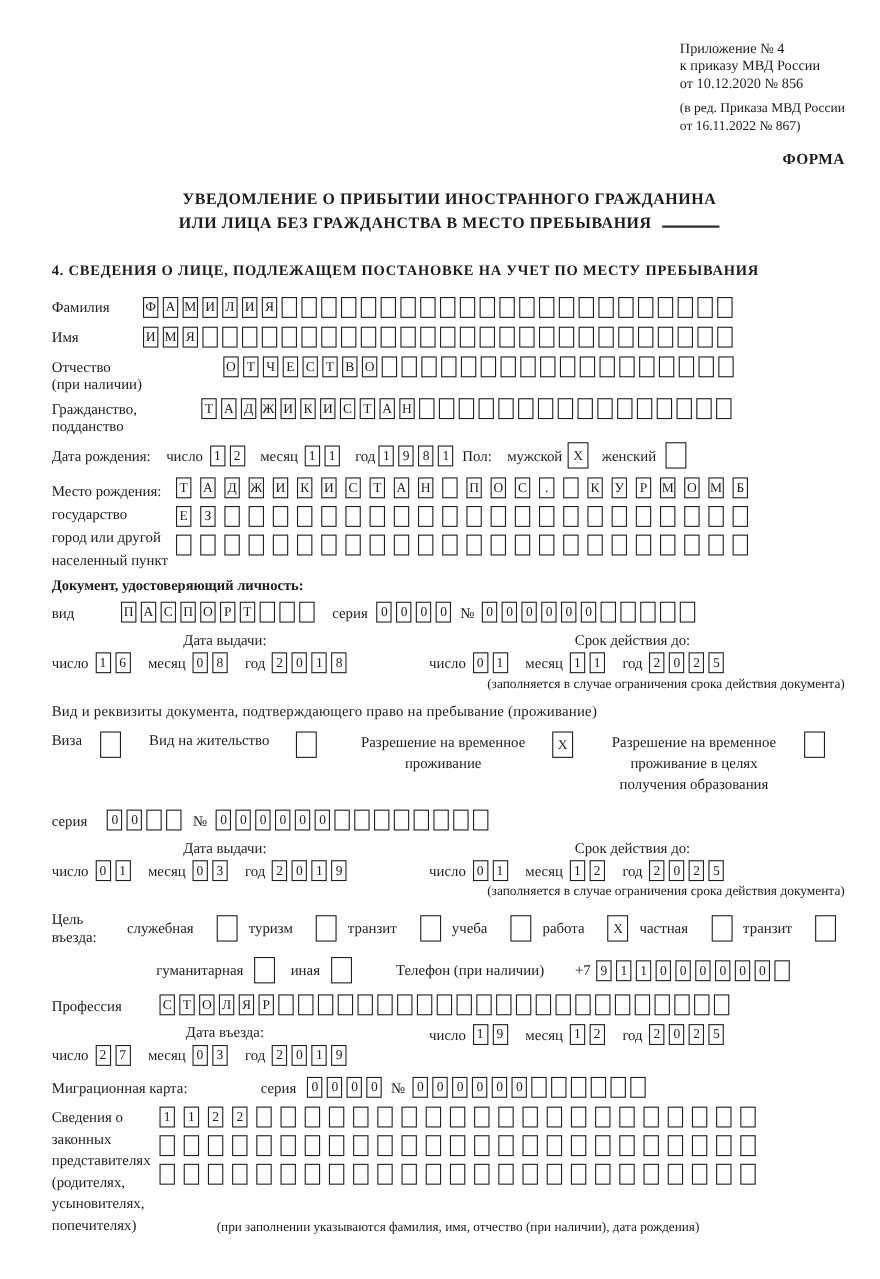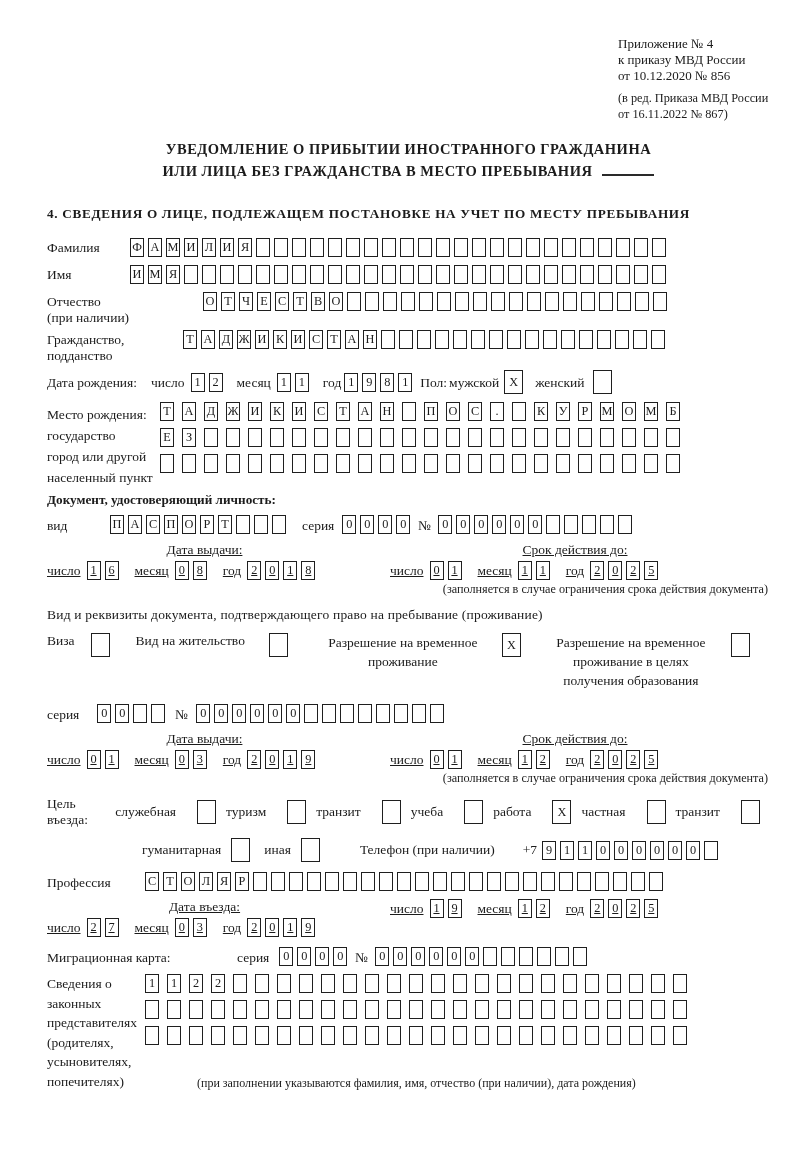--- a/index.html
+++ b/index.html
@@ -28,21 +28,21 @@
   .box {
     width: 14px; height: 19px; border: 1.5px solid #1f1f1f; margin-right: 4px;
     display: inline-flex; align-items: center; justify-content: center;
     font-size: 12.3px; flex: none; background: #fff; line-height: 1;
   }
   .wide .box { margin-right: 8px; }
   .chk .box, .box.chk1 { width: 19px; height: 24px; }
   .mini-lbl { flex: none; padding-top: 2px; margin: 0 6px 0 10px; }
 
   
-  .dates { display: flex; margin-bottom: 2px; text-decoration: underline; }
+  .dates { display: flex; margin-bottom: 2px; }
   .dcol-l { width: 315px; flex: none; }
   .dcol-r { width: 370px; flex: none; margin-left: 28px; }
   .dhead { text-align: center; margin-bottom: 3px; }
   .dline { display: flex; align-items: center; }
   .dline .dl { margin-right: 6px; }
   .dline .gap { margin-left: 12px; }
   .note { font-size: 12.2px; text-align: right; margin: 1px 2px 10px 0; }
 
   
   .permits { display: flex; align-items: flex-start; margin: 10px 0 14px 0; }
@@ -73,20 +73,21 @@
 
   <div class="hdr">
     <div>Приложение № 4</div>
     <div>к приказу МВД России</div>
     <div>от 10.12.2020 № 856</div>
     <div class="sub">
       <div>(в ред. Приказа МВД России</div>
       <div>от 16.11.2022 № 867)</div>
     </div>
   </div>
+  <div class="forma">ФОРМА</div>
 
   <div class="title">
     <div>УВЕДОМЛЕНИЕ О ПРИБЫТИИ ИНОСТРАННОГО ГРАЖДАНИНА</div>
     <div><span>ИЛИ ЛИЦА БЕЗ ГРАЖДАНСТВА В МЕСТО ПРЕБЫВАНИЯ</span><span class="blank-line"></span></div>
   </div>
 
   <div class="sec-head">4. СВЕДЕНИЯ О ЛИЦЕ, ПОДЛЕЖАЩЕМ ПОСТАНОВКЕ НА УЧЕТ ПО МЕСТУ ПРЕБЫВАНИЯ</div>
 
   <div class="frow">
     <span class="lbl" style="width:83px">Фамилия</span>
@@ -244,21 +245,21 @@
         <span class="box">1</span>
       </span>
     <span class="mini-lbl" style="margin-right:3px">год</span>
     <span class="boxes">
         <span class="box">1</span>
         <span class="box">9</span>
         <span class="box">8</span>
         <span class="box">1</span>
       </span>
     <span class="mini-lbl" style="margin-left:4px;margin-right:2px">Пол:</span>
-    <span class="mini-lbl" style="margin:0 5px 0 0">мужской</span>
+    <span class="mini-lbl" style="margin:0 5px 0 12px">мужской</span>
     <span class="boxes chk">
         <span class="box">X</span>
       </span>
     <span class="mini-lbl" style="margin:0 8px 0 8px">женский</span>
     <span class="boxes chk">
         <span class="box"></span>
       </span>
   </div>
 
   <div class="frow" style="margin-bottom:2px">

